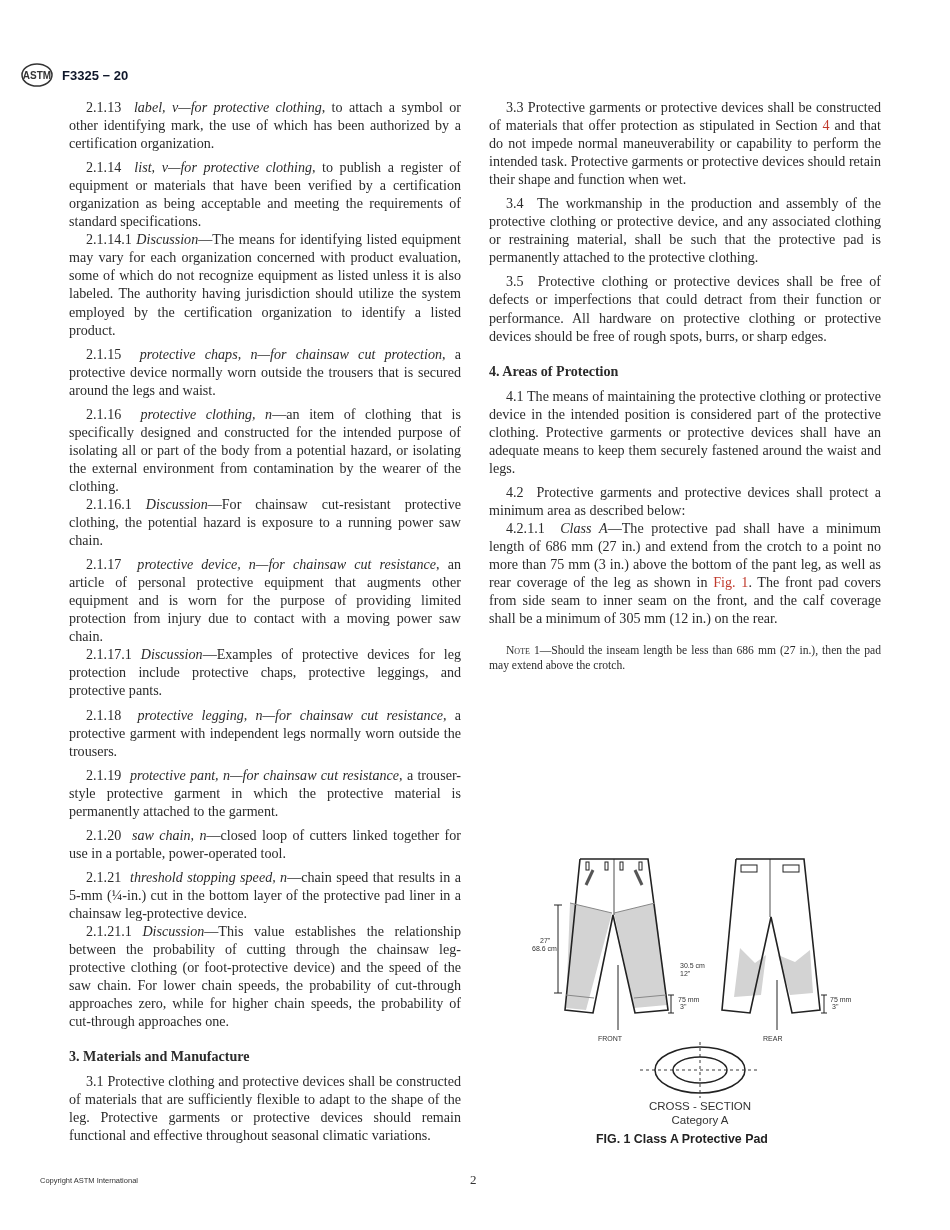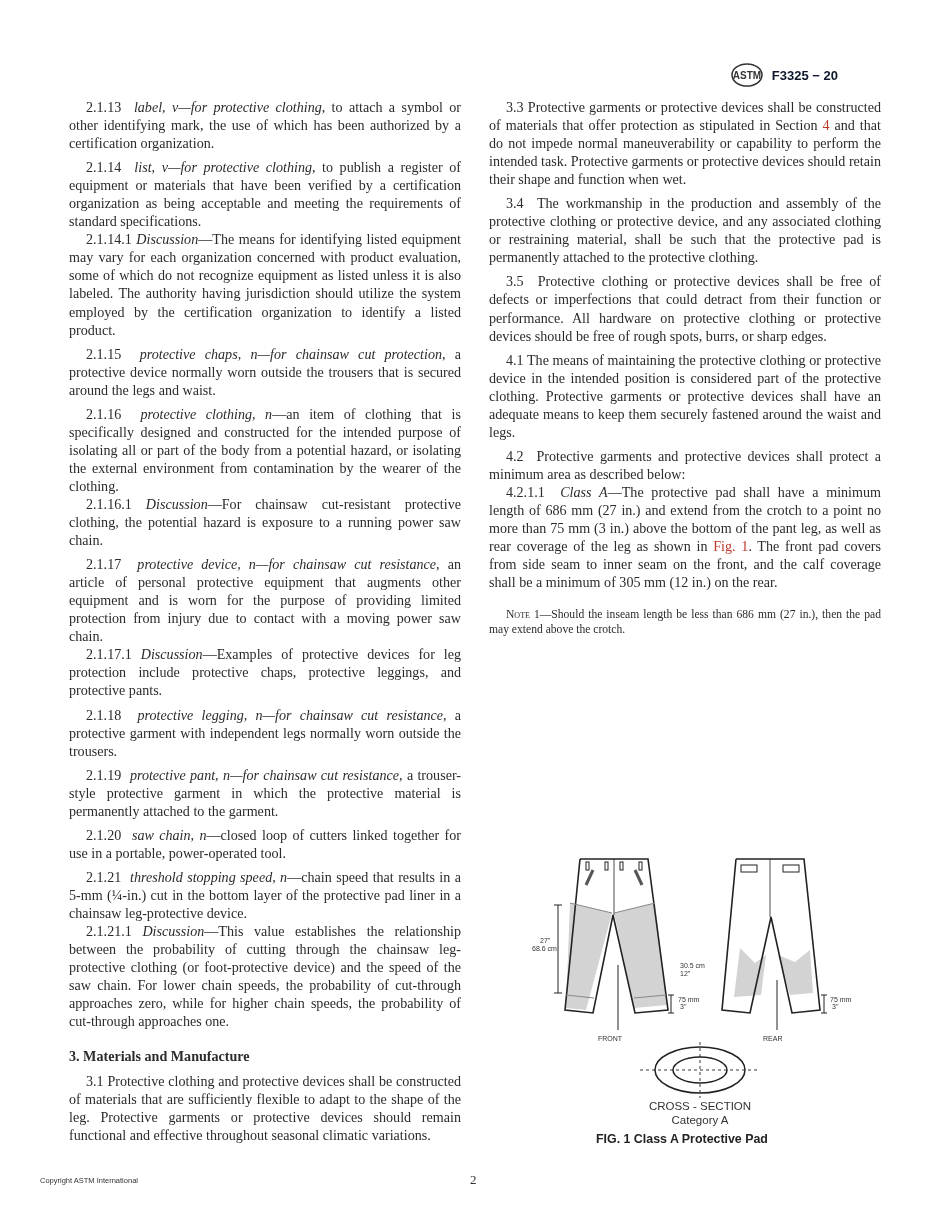--- a/index.html
+++ b/index.html
@@ -1,18 +1,18 @@
 <!DOCTYPE html>
 <html><head>
 <meta charset="utf-8">
 <style>
   html, body { margin:0; padding:0; background:#ffffff; }
   body { width:950px; height:1230px; position:relative; overflow:hidden;
          font-family:"Liberation Serif", "DejaVu Serif", serif; color:#2b2b2b; }
-  .header { position:absolute; top:62px; left:0; width:838px; text-align:right; }
+  .header { position:absolute; top:62px; left:0; width:838px; text-align:left;padding-left:20px; }
   .header .logo { display:inline-block; vertical-align:middle; width:34px; height:26px; }
   .header .std { display:inline-block; vertical-align:middle; font-family:"Liberation Sans", sans-serif;
                  font-weight:bold; font-size:13px; color:#0f172a; margin-left:4px; }
   .col { position:absolute; top:98px; width:392px; font-size:14.1px; line-height:18.05px; text-align:justify; }
   .col.left { left:69px; }
   .col.right { left:489px; }
   p { margin:0 0 6px 0; text-indent:17px; hyphens:auto; }
   p.tight { margin-bottom:0; }
   .it { font-style:italic; }
   .ref { color:#c0392b; }
@@ -52,20 +52,21 @@
   <p class="tight"><span>2.1.21</span>&nbsp; <span class="it">threshold stopping speed, n</span><span>—chain speed that results in a 5-mm (¼-in.) cut in the bottom layer of the protective pad liner in a chainsaw leg-protective device.</span></p>
   <p><span>2.1.21.1</span> <span class="it">Discussion</span><span>—This value establishes the relationship between the probability of cutting through the chainsaw leg-protective clothing (or foot-protective device) and the speed of the saw chain. For lower chain speeds, the probability of cut-through approaches zero, while for higher chain speeds, the probability of cut-through approaches one.</span></p>
   <h3>3.  Materials and Manufacture</h3>
   <p><span>3.1</span> <span>Protective clothing and protective devices shall be constructed of materials that are sufficiently flexible to adapt to the shape of the leg. Protective garments or protective devices should remain functional and effective throughout seasonal climatic variations.</span></p>
 </div>
 
 <div class="col right">
   <p><span>3.3</span> <span>Protective garments or protective devices shall be constructed of materials that offer protection as stipulated in Section </span><span class="ref">4</span><span> and that do not impede normal maneuverability or capability to perform the intended task. Protective garments or protective devices should retain their shape and function when wet.</span></p>
   <p><span>3.4</span>&nbsp; <span>The workmanship in the production and assembly of the protective clothing or protective device, and any associated clothing or restraining material, shall be such that the protective pad is permanently attached to the protective clothing.</span></p>
   <p><span>3.5</span>&nbsp; <span>Protective clothing or protective devices shall be free of defects or imperfections that could detract from their function or performance. All hardware on protective clothing or protective devices should be free of rough spots, burrs, or sharp edges.</span></p>
+  <h3>4.  Areas of Protection</h3>
   <p><span>4.1</span> <span>The means of maintaining the protective clothing or protective device in the intended position is considered part of the protective clothing. Protective garments or protective devices shall have an adequate means to keep them securely fastened around the waist and legs.</span></p>
   <p class="tight"><span>4.2</span>&nbsp; <span>Protective garments and protective devices shall protect a minimum area as described below:</span></p>
   <p><span>4.2.1.1</span>&nbsp; <span class="it">Class A</span><span>—The protective pad shall have a minimum length of 686 mm (27 in.) and extend from the crotch to a point no more than 75 mm (3 in.) above the bottom of the pant leg, as well as rear coverage of the leg as shown in </span><span class="ref">Fig. 1</span><span>. The front pad covers from side seam to inner seam on the front, and the calf coverage shall be a minimum of 305 mm (12 in.) on the rear.</span></p>
   <p class="note"><span class="sc">Note 1</span><span>—Should the inseam length be less than 686 mm (27 in.), then the pad may extend above the crotch.</span></p>
 </div>
 
 <svg class="figure" viewBox="0 0 370 310">
   <g fill="none" stroke="#222" stroke-width="1.6">
 
     <polygon points="60,58 102,68 76,165 56,163" fill="#d3d3d3" stroke="none"></polygon>

